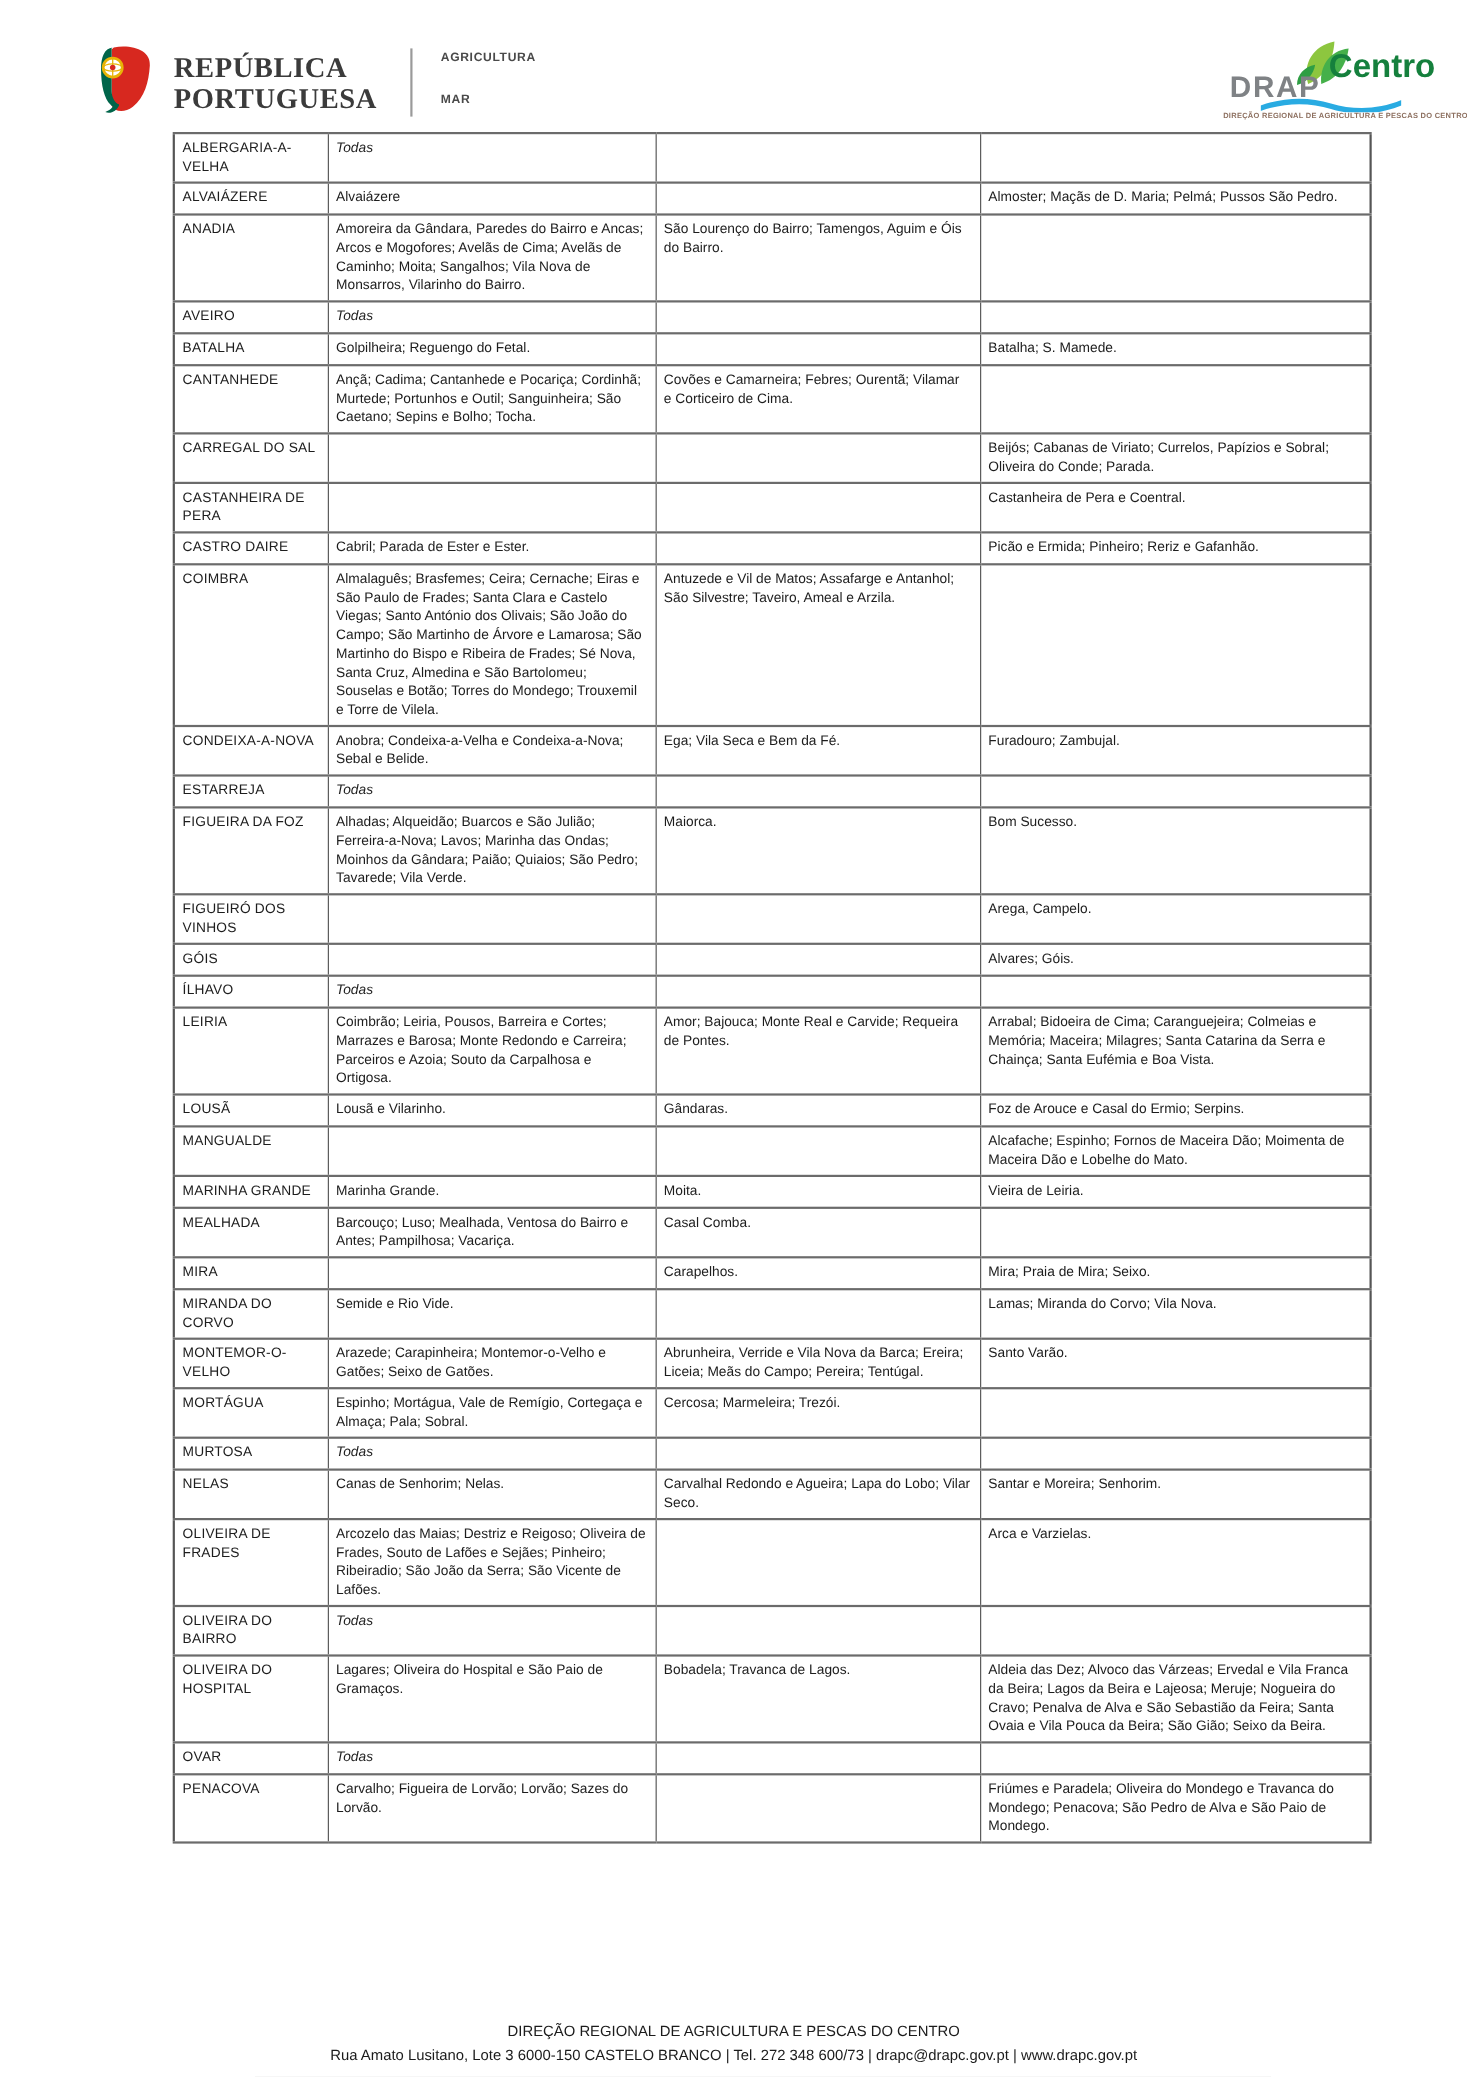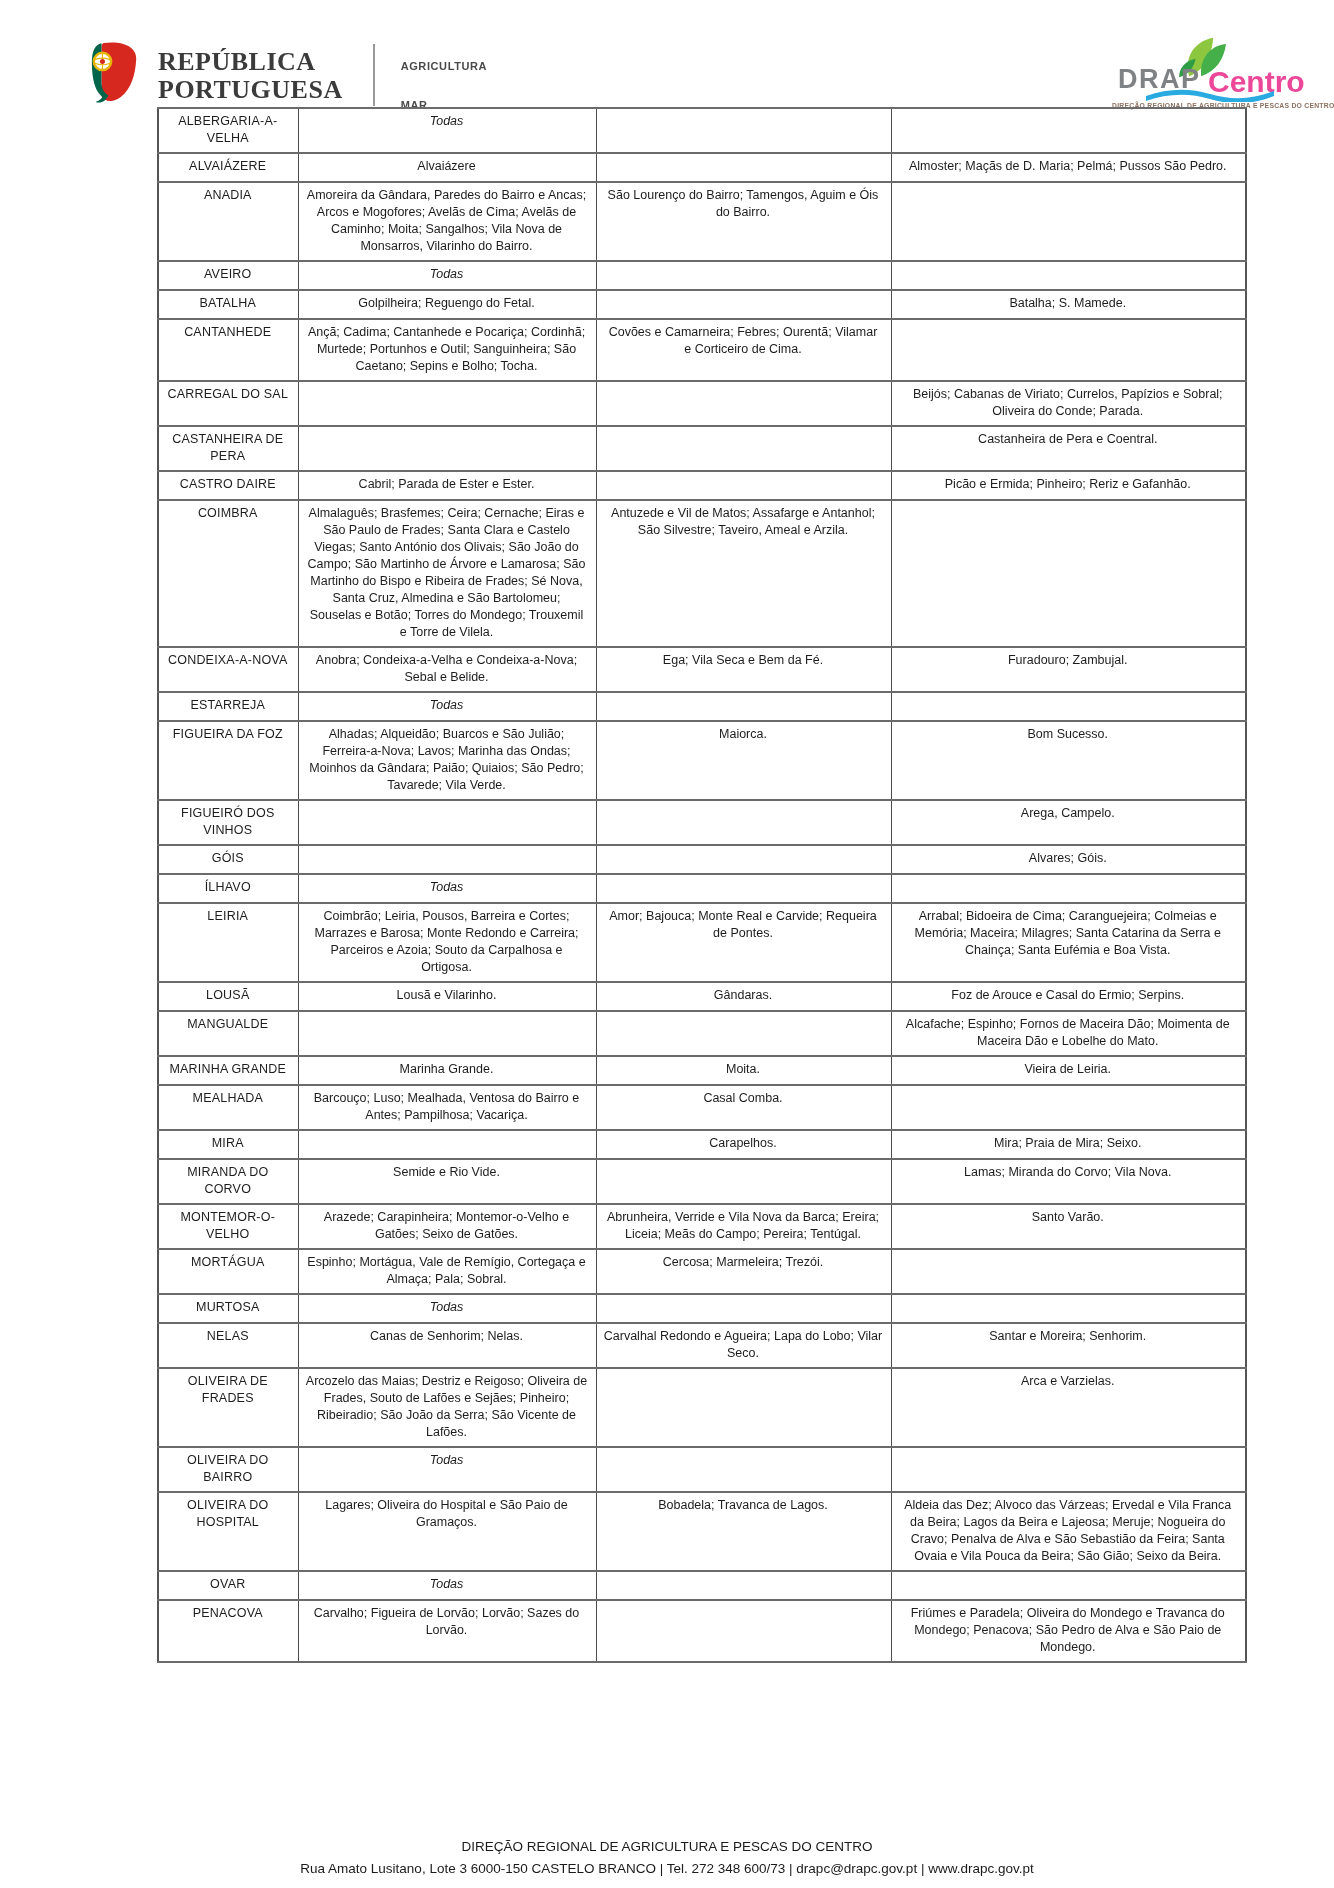--- a/index.html
+++ b/index.html
@@ -12,36 +12,36 @@
   }
 
   
   .gov-brand { position:absolute; top:40px; left:88px; display:flex; align-items:flex-start; }
   .emblem { width:54px; height:66px; margin-right:16px; }
   .gov-name {
     font-family:"Liberation Serif", serif; font-weight:bold;
     font-size:26px; line-height:28px; letter-spacing:.5px; color:#3b3b3b; margin-top:8px;
   }
   .hdr-divider { width:2px; height:62px; background:#9a9a9a; margin:4px 26px 0 30px; }
-  .ministries { margin-top:20px; font-size:11px; font-weight:bold; color:#4a4a4a; letter-spacing:.6px; }
+  .ministries { margin-top:6px; font-size:11px; font-weight:bold; color:#4a4a4a; letter-spacing:.6px; }
   .ministries .min-mar { margin-top:27px; }
 
   .drap-logo { position:absolute; top:38px; left:1108px; width:220px; height:80px; }
   .drap-word { position:absolute; top:26px; left:10px; font-size:27px; font-weight:bold;
                color:#7f8285; letter-spacing:1.5px;text-align:right; }
-  .centro-word { position:absolute; top:27px; left:100px; font-size:30px; font-weight:bold; color:#ec4899; }
+  .centro-word { position:absolute; top:6px; left:100px; font-size:30px; font-weight:bold; color:#15803d; }
   .drap-leaves { position:absolute; top:-4px; left:62px; width:66px; height:46px; }
   .drap-wave  { position:absolute; top:48px; left:38px; width:128px; height:16px; }
   .drap-tagline { position:absolute; top:64px; left:4px; width:216px; white-space:nowrap;
                   font-size:6.8px; letter-spacing:.25px; color:#8d7060; font-weight:bold; }
 
   
-  table.muni { position:absolute; top:107px; left:157px; width:1088px;
+  table.muni { position:absolute; top:120px; left:157px; width:1088px;
                border-collapse:collapse; table-layout:fixed;
-               border:2px solid #555;text-align:center; }
+               border:2px solid #555; }
   table.muni td {
     border-left:1px solid #4c4c4c; border-right:1px solid #4c4c4c;
     border-top:2px solid #6b6b6b; border-bottom:2px solid #6b6b6b;
     vertical-align:top; padding:4px 8px 5px 7px;
     font-size:12.5px; line-height:17px; color:#1d1d1d;
   }
   table.muni tr { height:29px; }
   td.muni-name {
     vertical-align:middle; font-size:11.5px; letter-spacing:.2px;
     line-height:15px; padding-left:7px; color:#141414;

